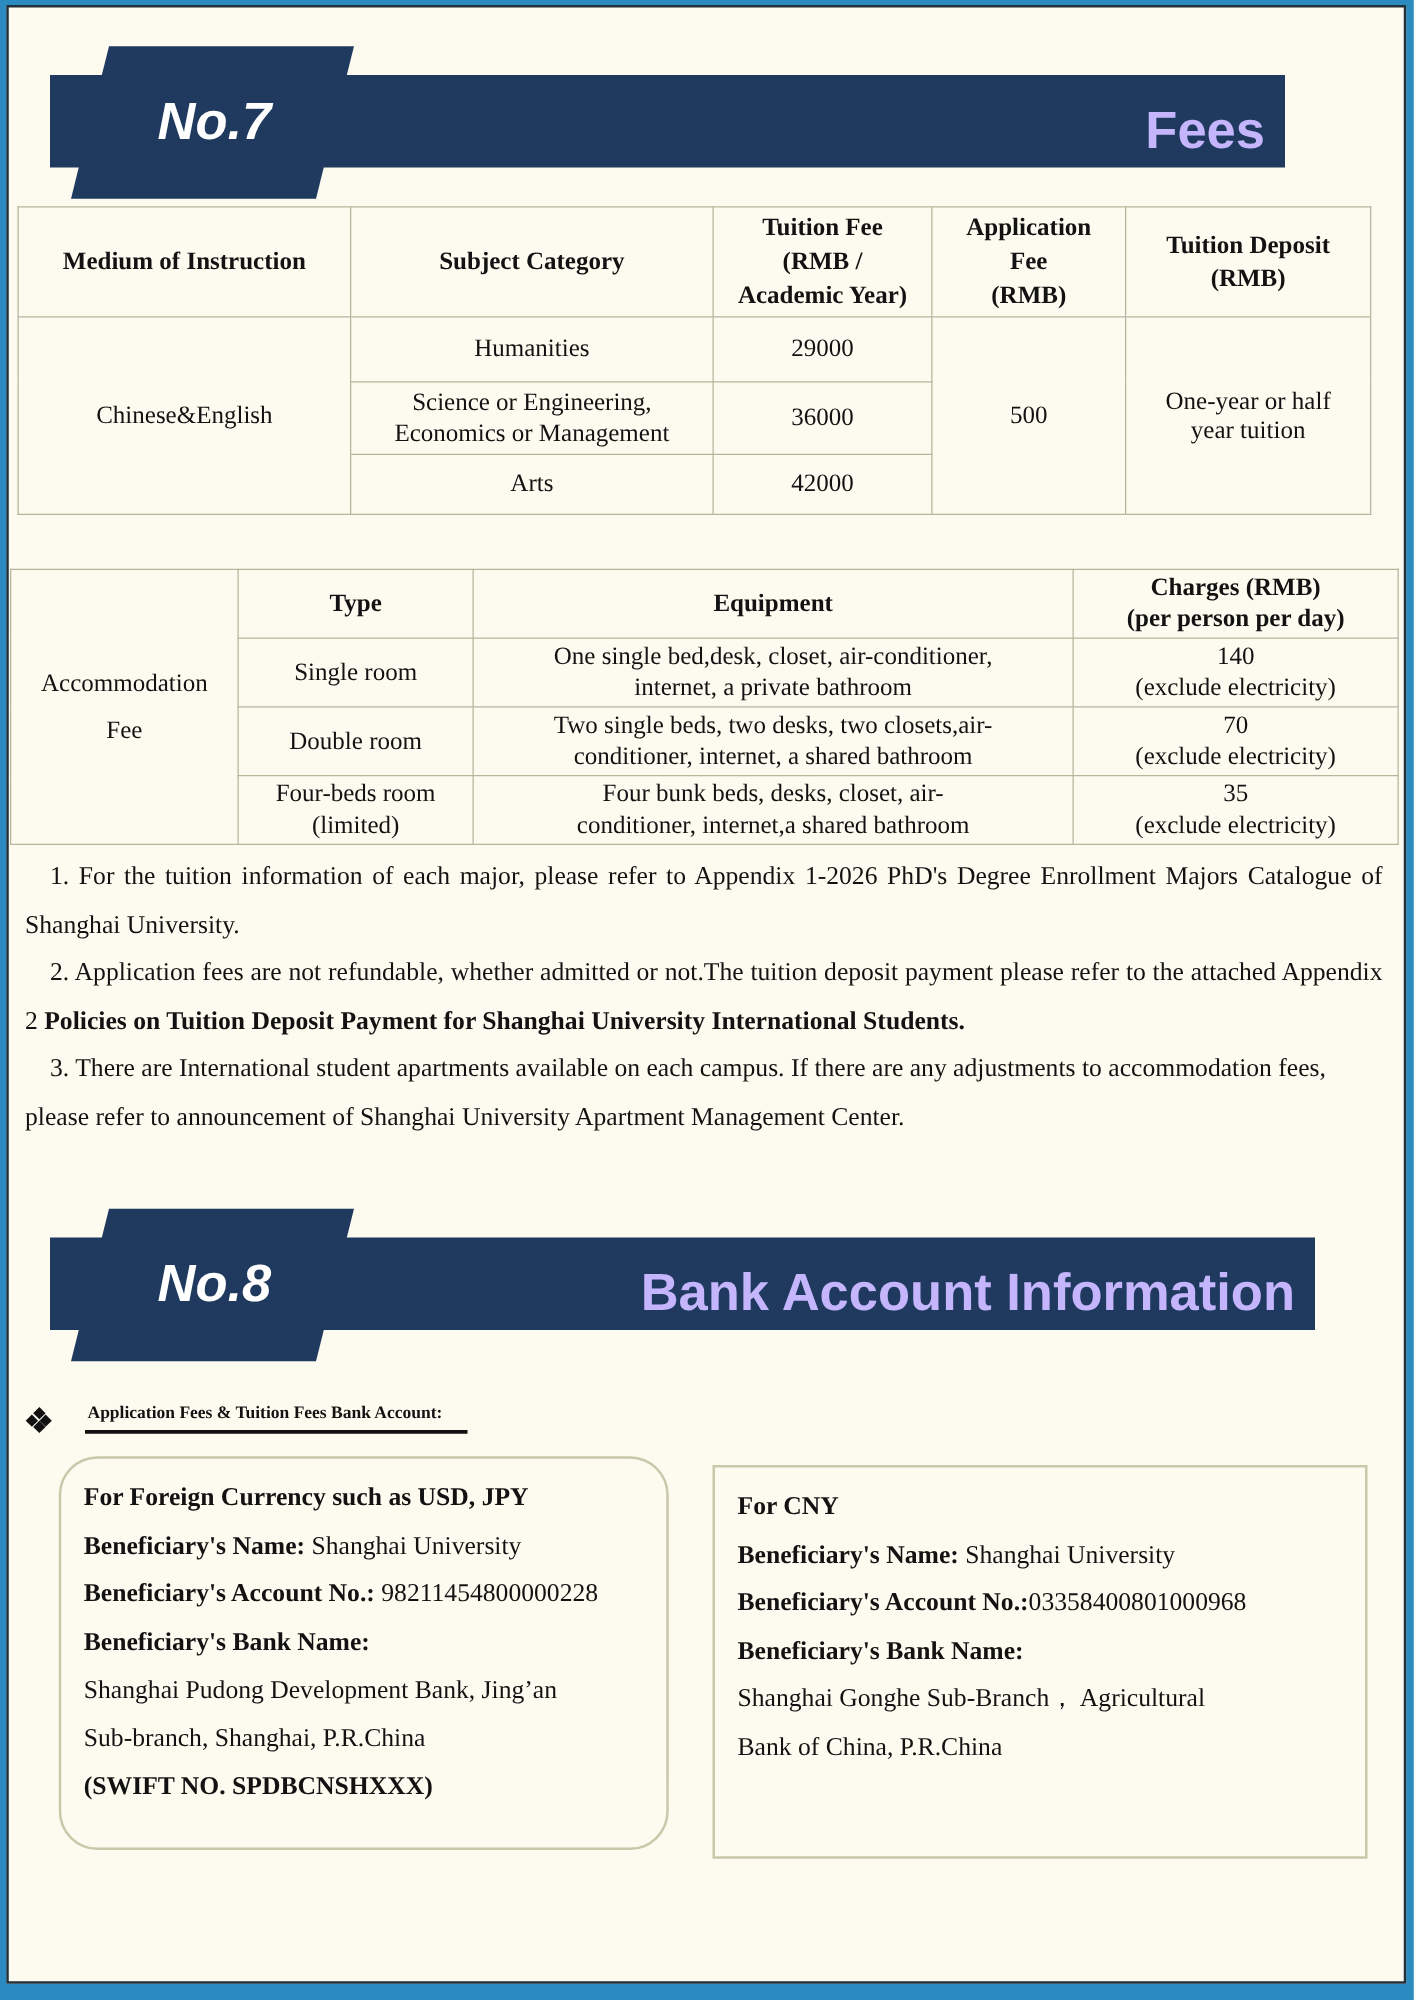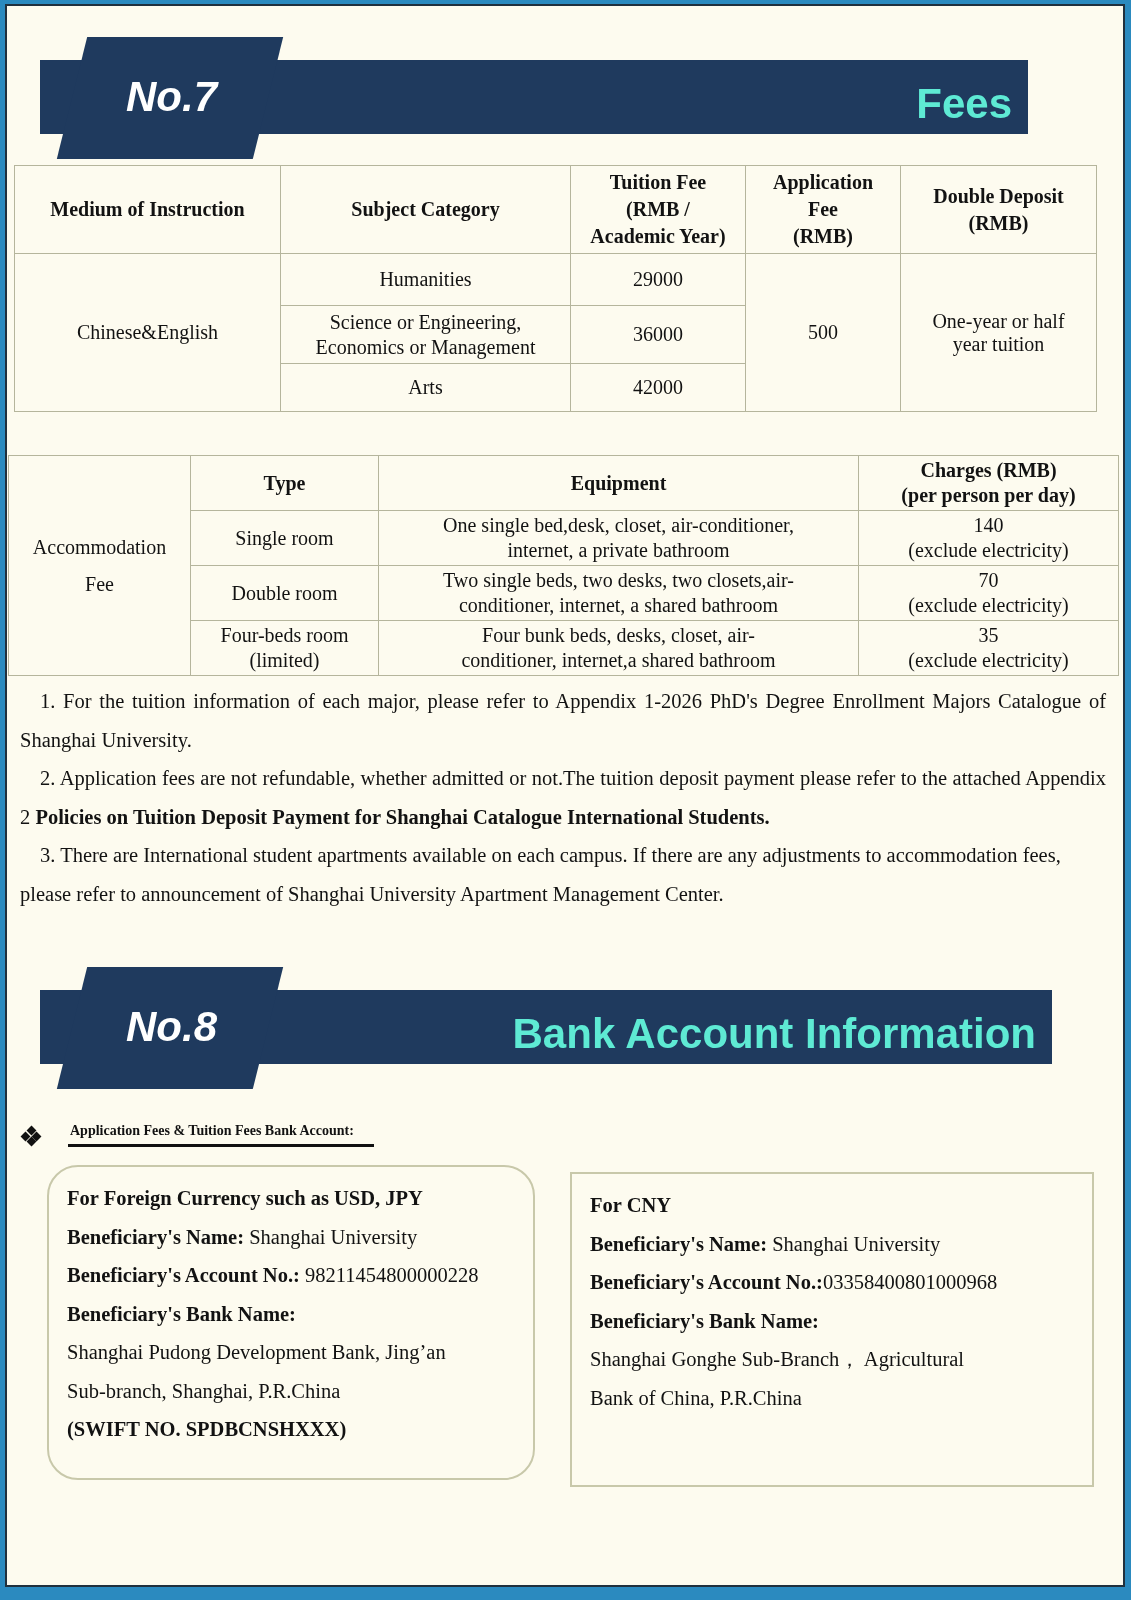--- a/index.html
+++ b/index.html
@@ -32,21 +32,21 @@
     position:absolute; left:86px; top:0; height:74px;
     display:flex; align-items:center;
     font-family:"Liberation Sans","DejaVu Sans",sans-serif;
     font-style:italic; font-weight:bold; font-size:42px; color:#FFFFFF;
     z-index:2;
   }
   .banner .banner-title {
     position:absolute; right:16px; top:0; height:87px;
     display:flex; align-items:center;
     font-family:"Liberation Sans","DejaVu Sans",sans-serif;
-    font-weight:bold; font-size:42px; color:#5eead4;
+    font-weight:bold; font-size:42px; color:#c4b5fd;
     z-index:2;
   }
   #banner-7 { left:33px; top:54px; width:988px; }
   #banner-8 { left:33px; top:984px; width:1012px; }
   
   table { border-collapse:collapse; table-layout:fixed; }
   td, th {
     border:1px solid #B5B59C;
     text-align:center; vertical-align:middle;
     font-size:20px; padding:2px 6px;
@@ -116,21 +116,21 @@
     <tbody>
         <tr>
       <th class="pre">Medium of Instruction</th>
       <th class="pre">Subject Category</th>
       <th class="pre">Tuition Fee
 (RMB /
 Academic Year)</th>
       <th class="pre">Application
 Fee
 (RMB)</th>
-      <th class="pre">Double Deposit
+      <th class="pre">Tuition Deposit
 (RMB)</th>
     </tr>
     <tr class="r1">
       <td rowspan="3">Chinese&amp;English</td>
       <td class="pre">Humanities</td>
       <td>29000</td>
       <td rowspan="3">500</td>
       <td rowspan="3" class="pre">One-year or half
 year tuition</td>
     </tr>
@@ -182,21 +182,21 @@
       <td class="pre">Four bunk beds, desks, closet, air-
 conditioner, internet,a shared bathroom</td>
       <td class="pre">35
 (exclude electricity)</td>
     </tr>
   </tbody>
     </table>
 
   <div id="notes">
     <p class="note justify"><span>1. For the tuition information of each major, please refer to Appendix 1-2026 PhD's Degree Enrollment Majors Catalogue of Shanghai University.</span><b></b></p>
-    <p class="note justify"><span>2. Application fees are not refundable, whether admitted or not.The tuition deposit payment please refer to the attached Appendix 2 </span><b>Policies on Tuition Deposit Payment for Shanghai Catalogue International Students.</b></p>
+    <p class="note justify"><span>2. Application fees are not refundable, whether admitted or not.The tuition deposit payment please refer to the attached Appendix 2 </span><b>Policies on Tuition Deposit Payment for Shanghai University International Students.</b></p>
     <p class="note"><span>3. There are International student apartments available on each campus. If there are any adjustments to accommodation fees, please refer to announcement of Shanghai University Apartment Management Center.</span><b></b></p>
   </div>
 
   <div class="banner" id="banner-8">
     <div class="tab"></div>
     <div class="banner-no">No.8</div>
     <div class="banner-title">Bank Account Information</div>
   </div>
 
   <div id="subhead">

